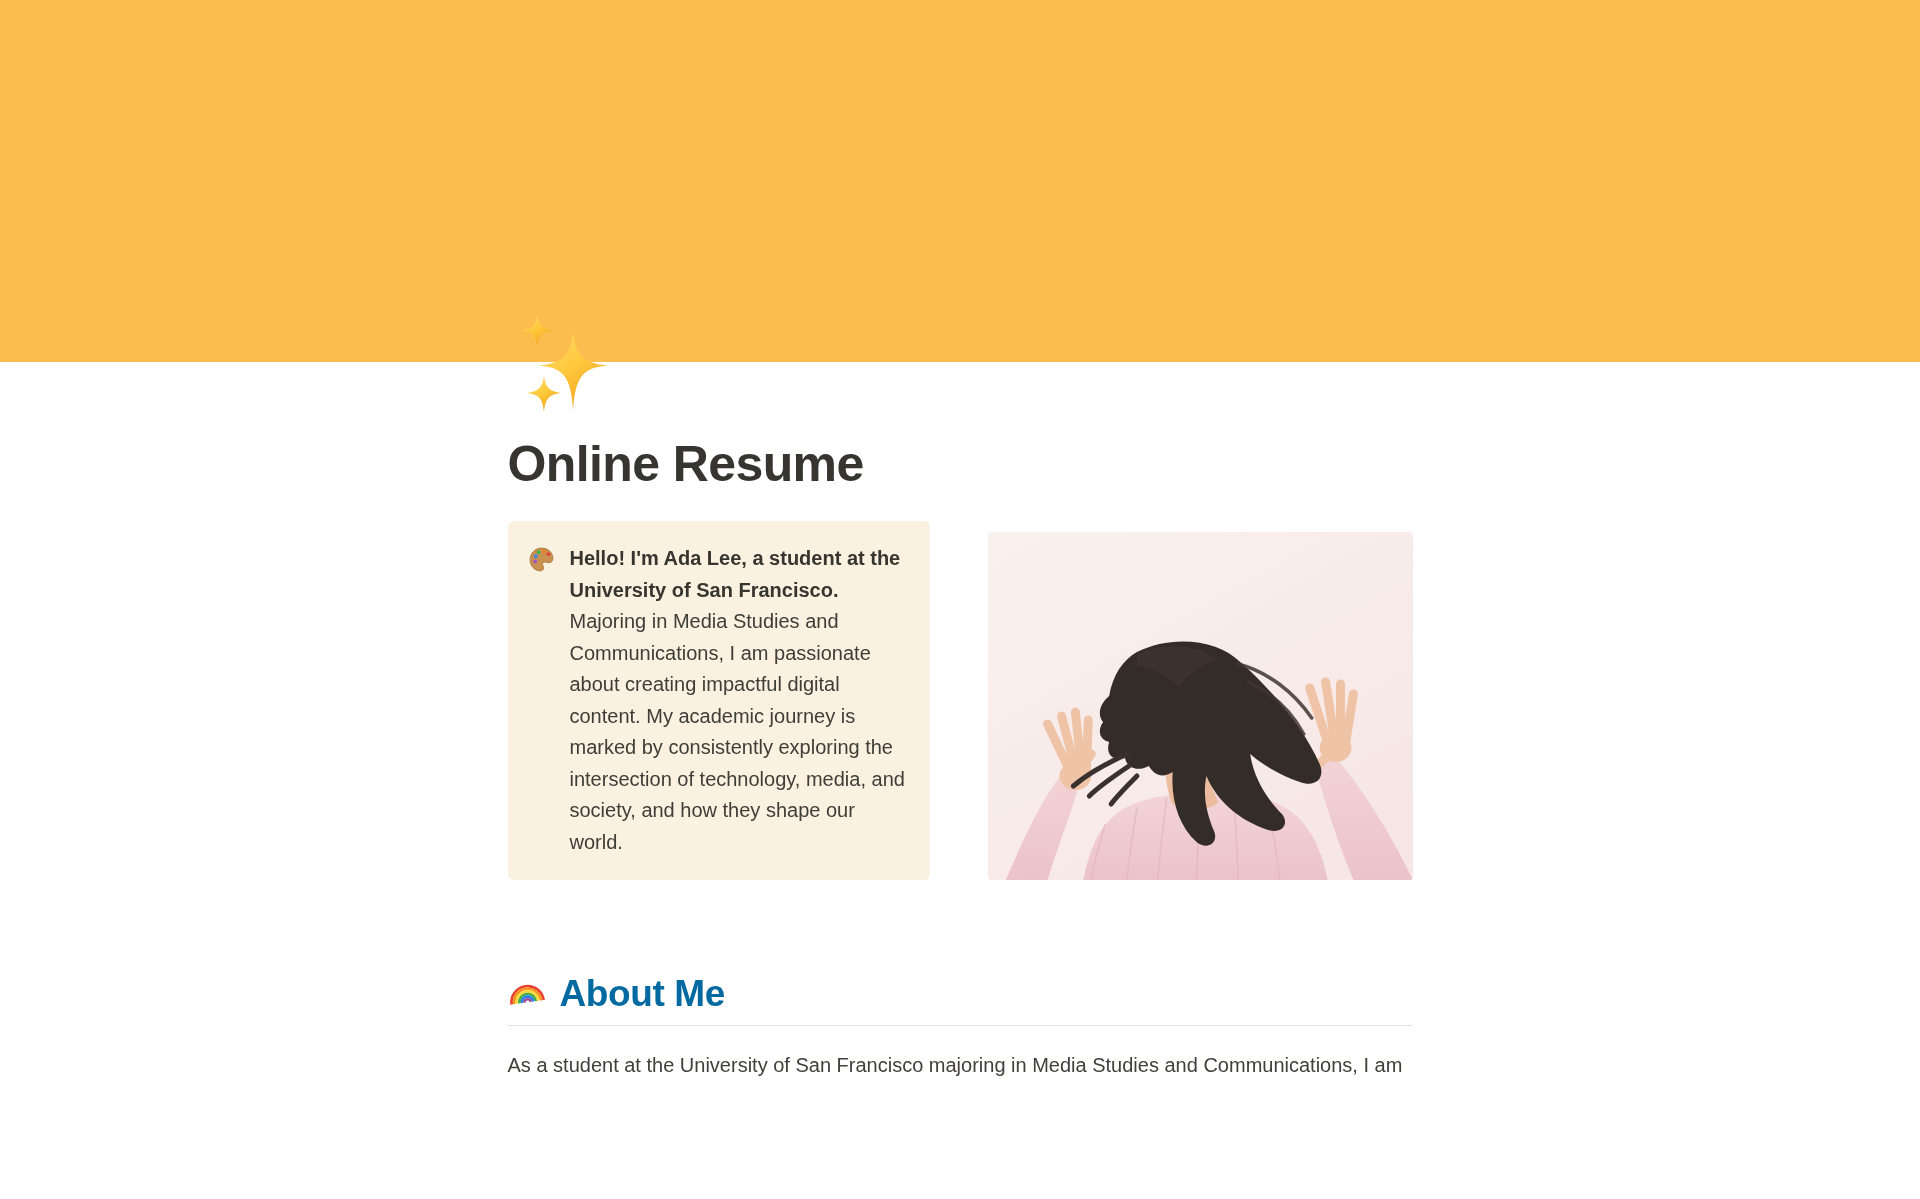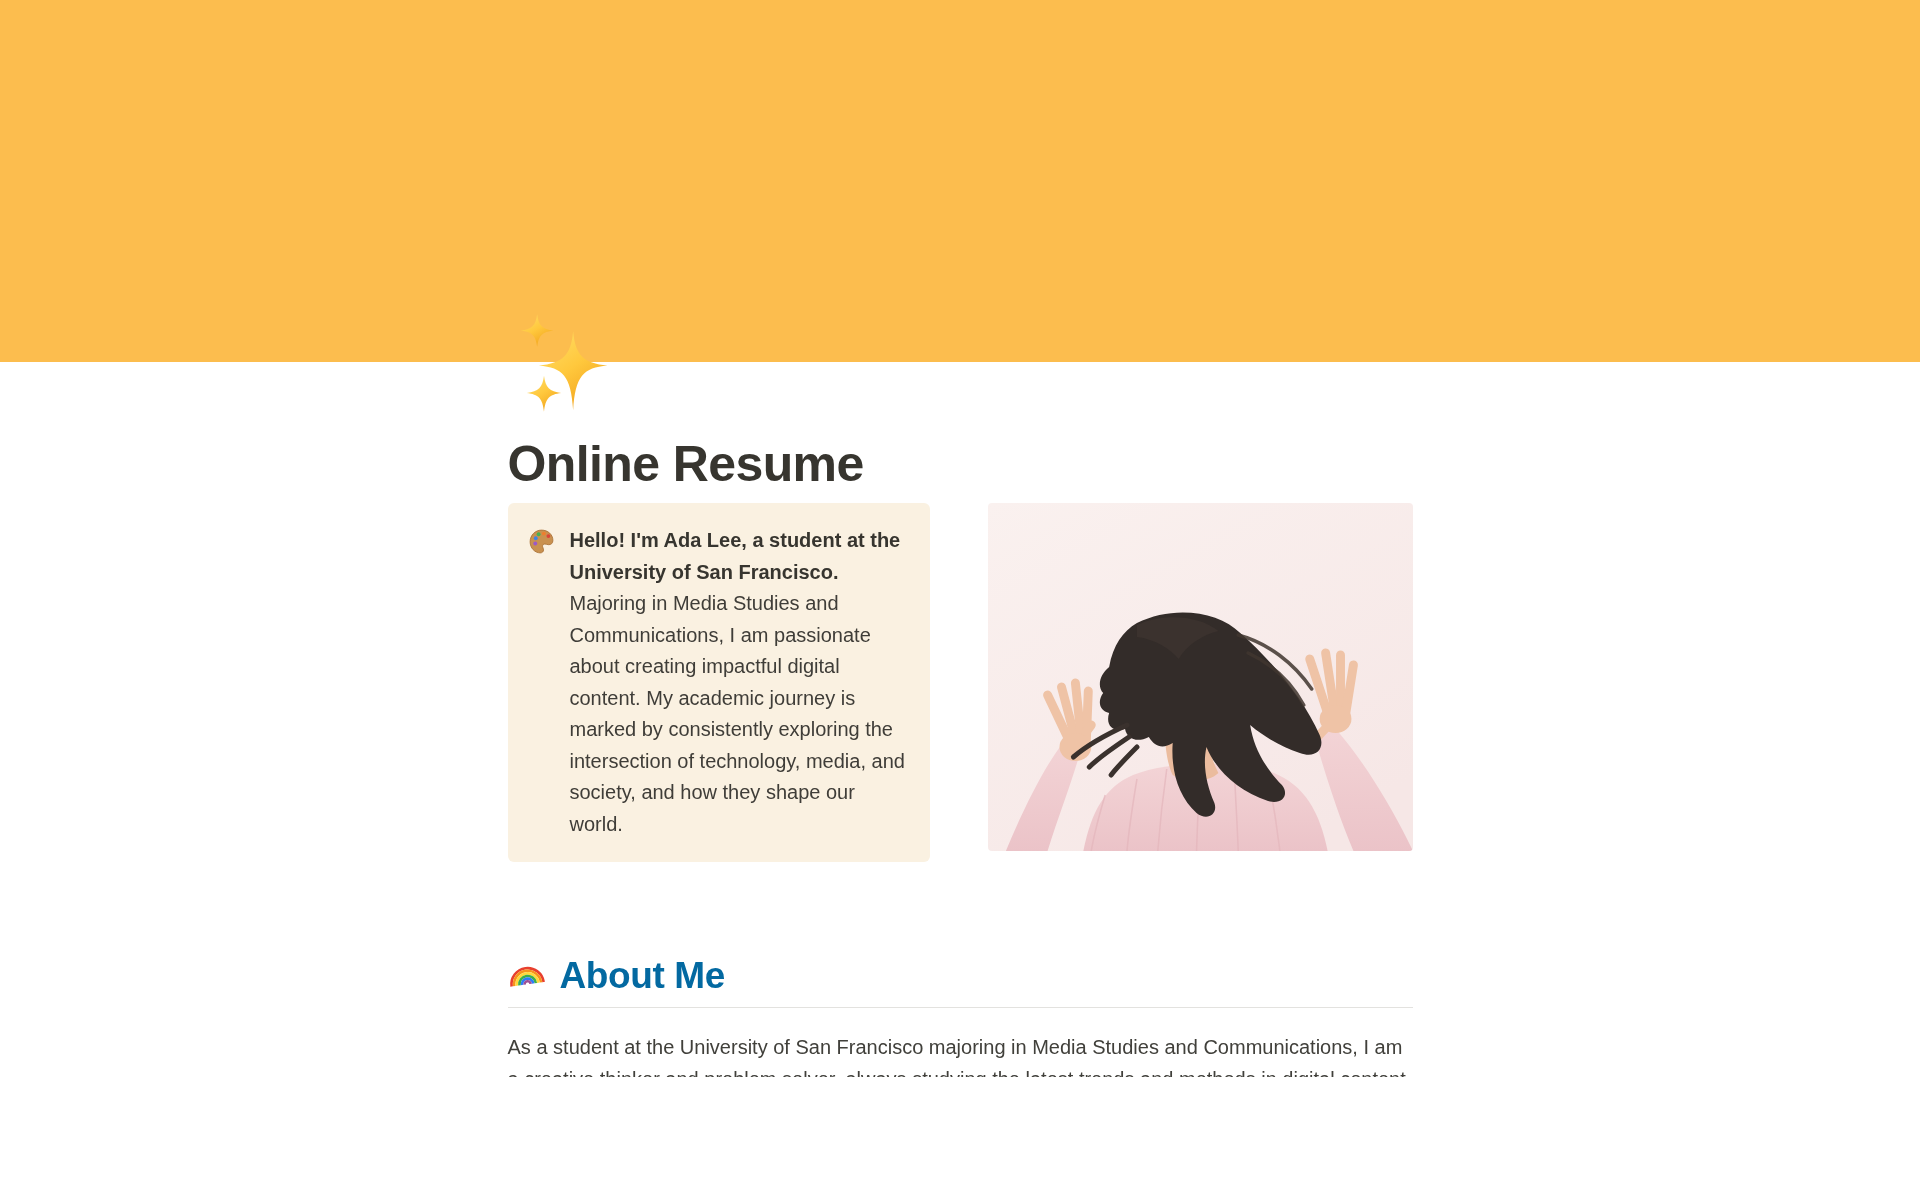--- a/index.html
+++ b/index.html
@@ -34,24 +34,24 @@
   }
   .page-title {
     margin-top: 16px;
     font-size: 50px;
     line-height: 62px;
     font-weight: 700;
     letter-spacing: -0.6px;
     color: #37352F;
   }
   .columns {
-    margin-top: 8px;
+    margin-top: 26px;
     display: flex;
     gap: 58px;
-    align-items: flex-start;
+    align-items: flex-end;
   }
   .callout {
     flex: 0 0 422px;
     border-radius: 6px;
     padding: 22px 22px 22px 20px;
     display: flex;
     align-items: flex-start;
     gap: 15px;
     min-height: 342px;
   }

